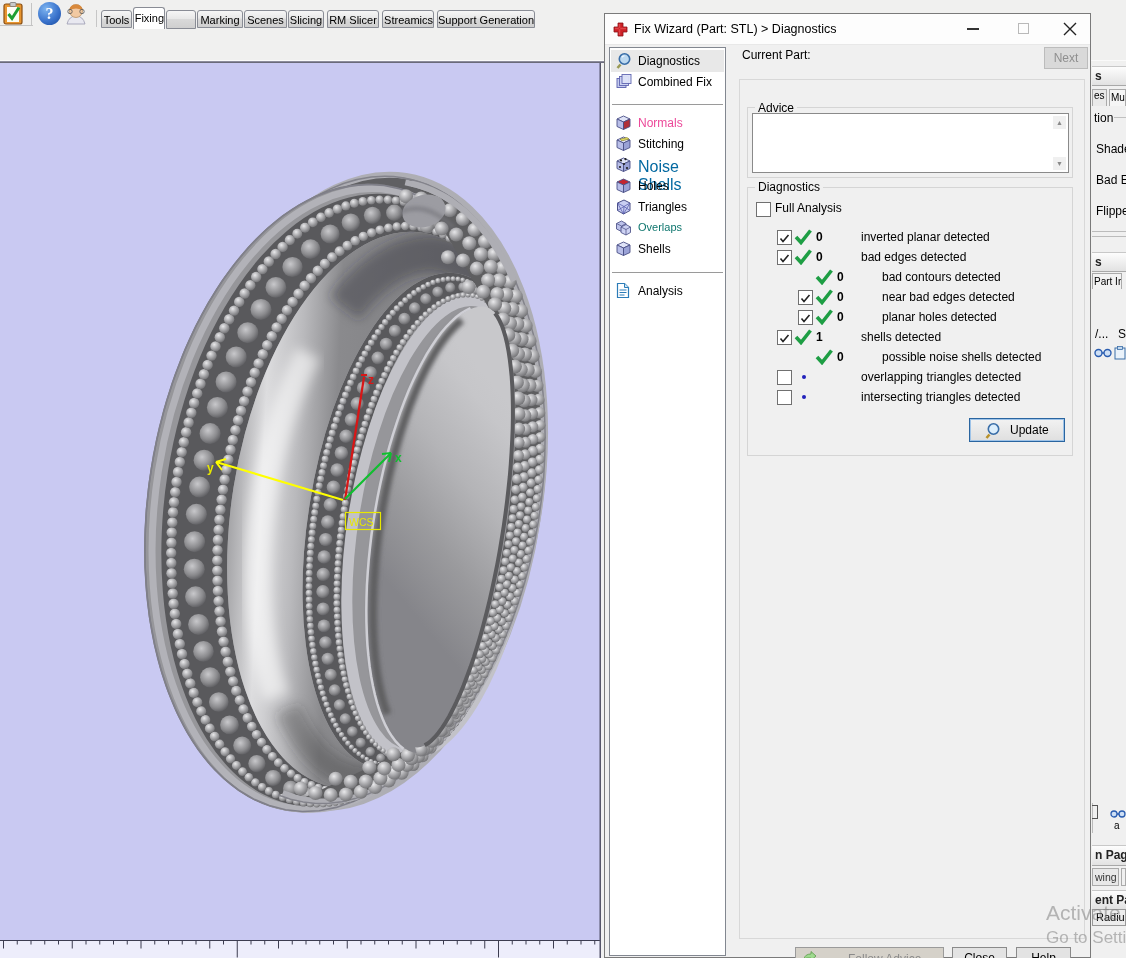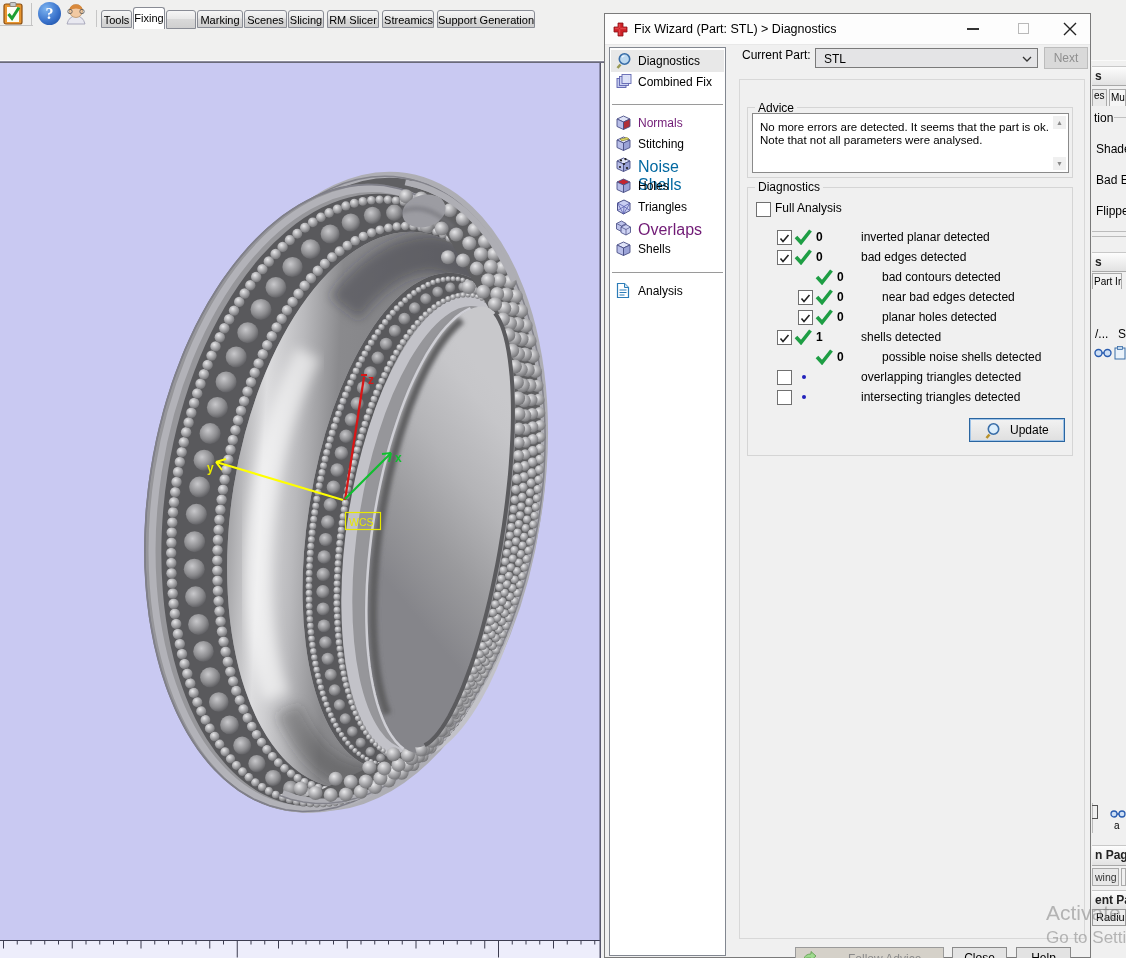--- a/index.html
+++ b/index.html
@@ -30,21 +30,21 @@
 <circle cx="13" cy="9" r="6.5" fill="#f2c9a2" stroke="#b08858" stroke-width="0.7"></circle>
 <path d="M6.5 8 Q7 2.5 13 2.5 Q19 2.5 19.5 8 Q16 6.5 13 6.5 Q10 6.5 6.5 8 Z" fill="#d9893c"></path>
 <circle cx="7" cy="9.5" r="2.2" fill="none" stroke="#555" stroke-width="0.8"></circle>
 <circle cx="19" cy="9.5" r="2.2" fill="none" stroke="#555" stroke-width="0.8"></circle>
 </svg>
 <div style="position:absolute;left:31px;top:3px;width:1px;height:22px;background:#c4c4c4"></div>
 <div style="position:absolute;left:0px;top:25px;width:33px;height:1px;background:#c4c4c4"></div>
 
 <div class="abs" style="left:96px;top:10px;width:1px;height:17px;background:#c6c6c6"></div>
 <div style="position:absolute;left:101px;top:10px;width:31px;height:18px;background:linear-gradient(#f6f6f6,#e8e8e8 45%,#d9d9d9 50%,#cfcfcf);border:1px solid #898c95;border-radius:3px 3px 0 0;text-align:center;font-size:11px;padding-top:3px;box-sizing:border-box;white-space:nowrap;overflow:hidden">Tools</div>
-<div style="position:absolute;left:133px;top:7px;width:32px;height:22px;background:#fff;border:1px solid #898c95;border-bottom:none;border-radius:3px 3px 0 0;z-index:3;text-align:center;font-size:11px;padding-top:4px;white-space:nowrap;overflow:hidden;box-sizing:border-box">Fixing</div>
+<div style="position:absolute;left:133px;top:7px;width:32px;height:22px;background:#fff;border:1px solid #898c95;border-bottom:none;border-radius:3px 3px 0 0;z-index:3;text-align:right;font-size:11px;padding-top:4px;white-space:nowrap;overflow:hidden;box-sizing:border-box">Fixing</div>
 <div style="position:absolute;left:166px;top:10px;width:30px;height:18px;background:linear-gradient(#f6f6f6,#e8e8e8 45%,#d9d9d9 50%,#cfcfcf);border:1px solid #898c95;border-radius:3px 3px 0 0;text-align:left;font-size:11px;padding-top:17px;box-sizing:border-box;white-space:nowrap;overflow:hidden">View</div>
 <div style="position:absolute;left:197px;top:10px;width:46px;height:18px;background:linear-gradient(#f6f6f6,#e8e8e8 45%,#d9d9d9 50%,#cfcfcf);border:1px solid #898c95;border-radius:3px 3px 0 0;text-align:center;font-size:11px;padding-top:3px;box-sizing:border-box;white-space:nowrap;overflow:hidden">Marking</div>
 <div style="position:absolute;left:244px;top:10px;width:43px;height:18px;background:linear-gradient(#f6f6f6,#e8e8e8 45%,#d9d9d9 50%,#cfcfcf);border:1px solid #898c95;border-radius:3px 3px 0 0;text-align:center;font-size:11px;padding-top:3px;box-sizing:border-box;white-space:nowrap;overflow:hidden">Scenes</div>
 <div style="position:absolute;left:288px;top:10px;width:36px;height:18px;background:linear-gradient(#f6f6f6,#e8e8e8 45%,#d9d9d9 50%,#cfcfcf);border:1px solid #898c95;border-radius:3px 3px 0 0;text-align:center;font-size:11px;padding-top:3px;box-sizing:border-box;white-space:nowrap;overflow:hidden">Slicing</div>
 <div style="position:absolute;left:327px;top:10px;width:52px;height:18px;background:linear-gradient(#f6f6f6,#e8e8e8 45%,#d9d9d9 50%,#cfcfcf);border:1px solid #898c95;border-radius:3px 3px 0 0;text-align:center;font-size:11px;padding-top:3px;box-sizing:border-box;white-space:nowrap;overflow:hidden">RM Slicer</div>
 <div style="position:absolute;left:382px;top:10px;width:52px;height:18px;background:linear-gradient(#f6f6f6,#e8e8e8 45%,#d9d9d9 50%,#cfcfcf);border:1px solid #898c95;border-radius:3px 3px 0 0;text-align:right;font-size:11px;padding-top:3px;box-sizing:border-box;white-space:nowrap;overflow:hidden">Streamics</div>
 <div style="position:absolute;left:437px;top:10px;width:98px;height:18px;background:linear-gradient(#f6f6f6,#e8e8e8 45%,#d9d9d9 50%,#cfcfcf);border:1px solid #898c95;border-radius:3px 3px 0 0;text-align:center;font-size:11px;padding-top:3px;box-sizing:border-box;white-space:nowrap;overflow:hidden">Support Generation</div>
 
 <div class="abs" style="left:0;top:60px;width:1126px;height:1px;background:#fafafa"></div>
 <div class="abs" style="left:0;top:61px;width:604px;height:1px;background:#8c8c9c"></div>
@@ -2050,21 +2050,21 @@
           <rect x="4.5" y="3.5" width="9" height="9" fill="#cfd5f3" stroke="#5a5fae" stroke-width="0.9" opacity="0.95"></rect>
           <rect x="7" y="1.5" width="9" height="9" fill="#dde2f8" stroke="#5a5fae" stroke-width="0.9" opacity="0.95"></rect>
         </svg></div>
       <div style="position:absolute;left:28px;top:27px;font-size:12px;color:#000">Combined Fix</div>
       <div style="position:absolute;left:2px;right:2px;top:56px;height:1px;background:#9a9a9a"></div>
       <div style="position:absolute;left:5px;top:66px;width:18px;height:18px"><svg width="17" height="17" viewBox="0 0 17 17">
           <path d="M2 5 L8.5 2 L15 5 L8.5 8 Z" fill="#dfe3f7" stroke="#4a4f86" stroke-width="0.9"></path>
           <path d="M2 5 L8.5 8 L8.5 15.5 L2 12.5 Z" fill="#b9bfe9" stroke="#4a4f86" stroke-width="0.9"></path>
           <path d="M15 5 L8.5 8 L8.5 15.5 L15 12.5 Z" fill="#b03038" stroke="#4a4f86" stroke-width="0.9"></path>
         </svg></div>
-      <div style="position:absolute;left:28px;top:68px;font-size:12px;color:#701a75">Normals</div>
+      <div style="position:absolute;left:28px;top:68px;font-size:12px;color:#ec4899">Normals</div>
       <div style="position:absolute;left:5px;top:87px;width:18px;height:18px"><svg width="17" height="17" viewBox="0 0 17 17">
           <path d="M2 5 L8.5 2 L15 5 L8.5 8 Z" fill="#dfe3f7" stroke="#4a4f86" stroke-width="0.9"></path>
           <path d="M2 5 L8.5 8 L8.5 15.5 L2 12.5 Z" fill="#b9bfe9" stroke="#4a4f86" stroke-width="0.9"></path>
           <path d="M15 5 L8.5 8 L8.5 15.5 L15 12.5 Z" fill="#9aa2d6" stroke="#4a4f86" stroke-width="0.9"></path>
           <path d="M5 4.2 L12 2.6 L14 4.0 L7 5.8 Z" fill="#e9e26a" stroke="#8a842a" stroke-width="0.7"></path>
         </svg></div>
       <div style="position:absolute;left:28px;top:89px;font-size:12px;color:#000">Stitching</div>
       <div style="position:absolute;left:5px;top:108px;width:18px;height:18px"><svg width="17" height="17" viewBox="0 0 17 17">
           <path d="M2 5 L8.5 2 L15 5 L8.5 8 Z" fill="#dfe3f7" stroke="#4a4f86" stroke-width="0.9"></path>
           <path d="M2 5 L8.5 8 L8.5 15.5 L2 12.5 Z" fill="#b9bfe9" stroke="#4a4f86" stroke-width="0.9"></path>
@@ -2090,51 +2090,44 @@
       <div style="position:absolute;left:5px;top:171px;width:18px;height:18px"><svg width="17" height="17" viewBox="0 0 17 17">
           <g opacity="0.95">
             <path d="M1.5 4.5 L6.5 2 L11 4.5 L11 10 L6.5 12.5 L1.5 10 Z" fill="#b9bfe9" stroke="#4a4f86" stroke-width="0.9"></path>
             <path d="M1.5 4.5 L6.5 7 L11 4.5 M6.5 7 L6.5 12.5" stroke="#4a4f86" stroke-width="0.8" fill="none"></path>
           </g>
           <g opacity="0.95">
             <path d="M6 8 L11 5.5 L15.5 8 L15.5 13.5 L11 16 L6 13.5 Z" fill="#cdd2f4" stroke="#4a4f86" stroke-width="0.9"></path>
             <path d="M6 8 L11 10.5 L15.5 8 M11 10.5 L11 16" stroke="#4a4f86" stroke-width="0.8" fill="none"></path>
           </g>
         </svg></div>
-      <div style="position:absolute;left:28px;top:173px;font-size:16px;color:#701a75">Overlaps</div>
+      <div style="position:absolute;left:28px;top:173px;font-size:11px;color:#0f766e">Overlaps</div>
       <div style="position:absolute;left:5px;top:192px;width:18px;height:18px"><svg width="17" height="17" viewBox="0 0 17 17">
           <path d="M2 5 L8.5 2 L15 5 L8.5 8 Z" fill="#dfe3f7" stroke="#4a4f86" stroke-width="0.9"></path>
           <path d="M2 5 L8.5 8 L8.5 15.5 L2 12.5 Z" fill="#b9bfe9" stroke="#4a4f86" stroke-width="0.9"></path>
           <path d="M15 5 L8.5 8 L8.5 15.5 L15 12.5 Z" fill="#9aa2d6" stroke="#4a4f86" stroke-width="0.9"></path>
         </svg></div>
       <div style="position:absolute;left:28px;top:194px;font-size:12px;color:#000">Shells</div>
       <div style="position:absolute;left:2px;right:2px;top:224px;height:1px;background:#9a9a9a"></div>
       <div style="position:absolute;left:5px;top:234px;width:18px;height:18px"><svg width="16" height="17" viewBox="0 0 16 17">
           <path d="M2.5 1.5 h7 l4 4 v10 h-11 Z" fill="#fff" stroke="#2c7cb8" stroke-width="1.2"></path>
           <path d="M9.5 1.5 v4 h4" fill="#cfe7f5" stroke="#2c7cb8" stroke-width="1"></path>
           <path d="M4.5 8 h7 M4.5 10.5 h7 M4.5 13 h5" stroke="#2c7cb8" stroke-width="1"></path>
         </svg></div>
       <div style="position:absolute;left:28px;top:236px;font-size:12px;color:#000">Analysis</div>
   </div>
 
   <div class="abs" style="left:137px;top:34px;font-size:12px">Current Part:</div>
-  <div class="abs" style="left:210px;top:34px;width:223px;height:20px;background:#e4e4e6;border:1px solid #7a7a7a;box-sizing:border-box">
-    <div class="abs" style="left:8px;top:3px;font-size:12px">STL</div>
-    <svg class="abs" style="right:5px;top:7px" width="10" height="6" viewBox="0 0 10 6">
-        <path d="M1 1 L5 5 L9 1" stroke="#333" stroke-width="1.3" fill="none"></path>
-      </svg>
-  </div>
   <div class="abs" style="left:439px;top:33px;width:44px;height:22px;background:#d9d9d9;border:1px solid #bcbcbc;box-sizing:border-box;text-align:center;font-size:12px;color:#8f8f8f;padding-top:3px">Next</div>
 
   <div class="abs" style="left:134px;top:65px;width:346px;height:860px;border:1px solid #d8d8d8;background:#f0f0f0;box-sizing:border-box"></div>
 
   <div class="abs" style="left:142px;top:93px;width:326px;height:71px;border:1px solid #d5d5d5;box-sizing:border-box"></div>
   <div class="abs" style="left:150px;top:87px;font-size:12px;background:#f0f0f0;padding:0 3px">Advice</div>
   <div class="abs" style="left:147px;top:99px;width:317px;height:60px;background:#fff;border:1px solid #8a8a8a;box-sizing:border-box">
-     <div class="abs" style="left:7px;top:7px;font-size:11.5px;line-height:12.5px">No more errors are detected. It seems that the part is ok.<br>Note that not all parameters were analysed.</div>
      <div class="abs" style="right:2px;top:2px;width:13px;height:13px;background:#f0f0f0;color:#8a8a8a;font-size:7px;text-align:center;line-height:13px">▲</div>
      <div class="abs" style="right:2px;bottom:2px;width:13px;height:13px;background:#f0f0f0;color:#8a8a8a;font-size:7px;text-align:center;line-height:13px">▼</div>
   </div>
 
   <div class="abs" style="left:142px;top:173px;width:326px;height:269px;border:1px solid #d5d5d5;box-sizing:border-box"></div>
   <div class="abs" style="left:150px;top:166px;font-size:12px;background:#f0f0f0;padding:0 3px">Diagnostics</div>
   <div style="position:absolute;left:151px;top:188px;width:13px;height:13px;background:#fff;border:1px solid #707070"></div>
   <div class="abs" style="left:170px;top:187px;font-size:12px">Full Analysis</div>
   <div style="position:absolute;left:172px;top:216px;width:13px;height:13px;background:#fff;border:1px solid #707070"><svg width="13" height="13" viewBox="0 0 13 13">
         <path d="M2.5 6.5 L5 9.5 L10.5 3" stroke="#222" stroke-width="1.6" fill="none"></path>

